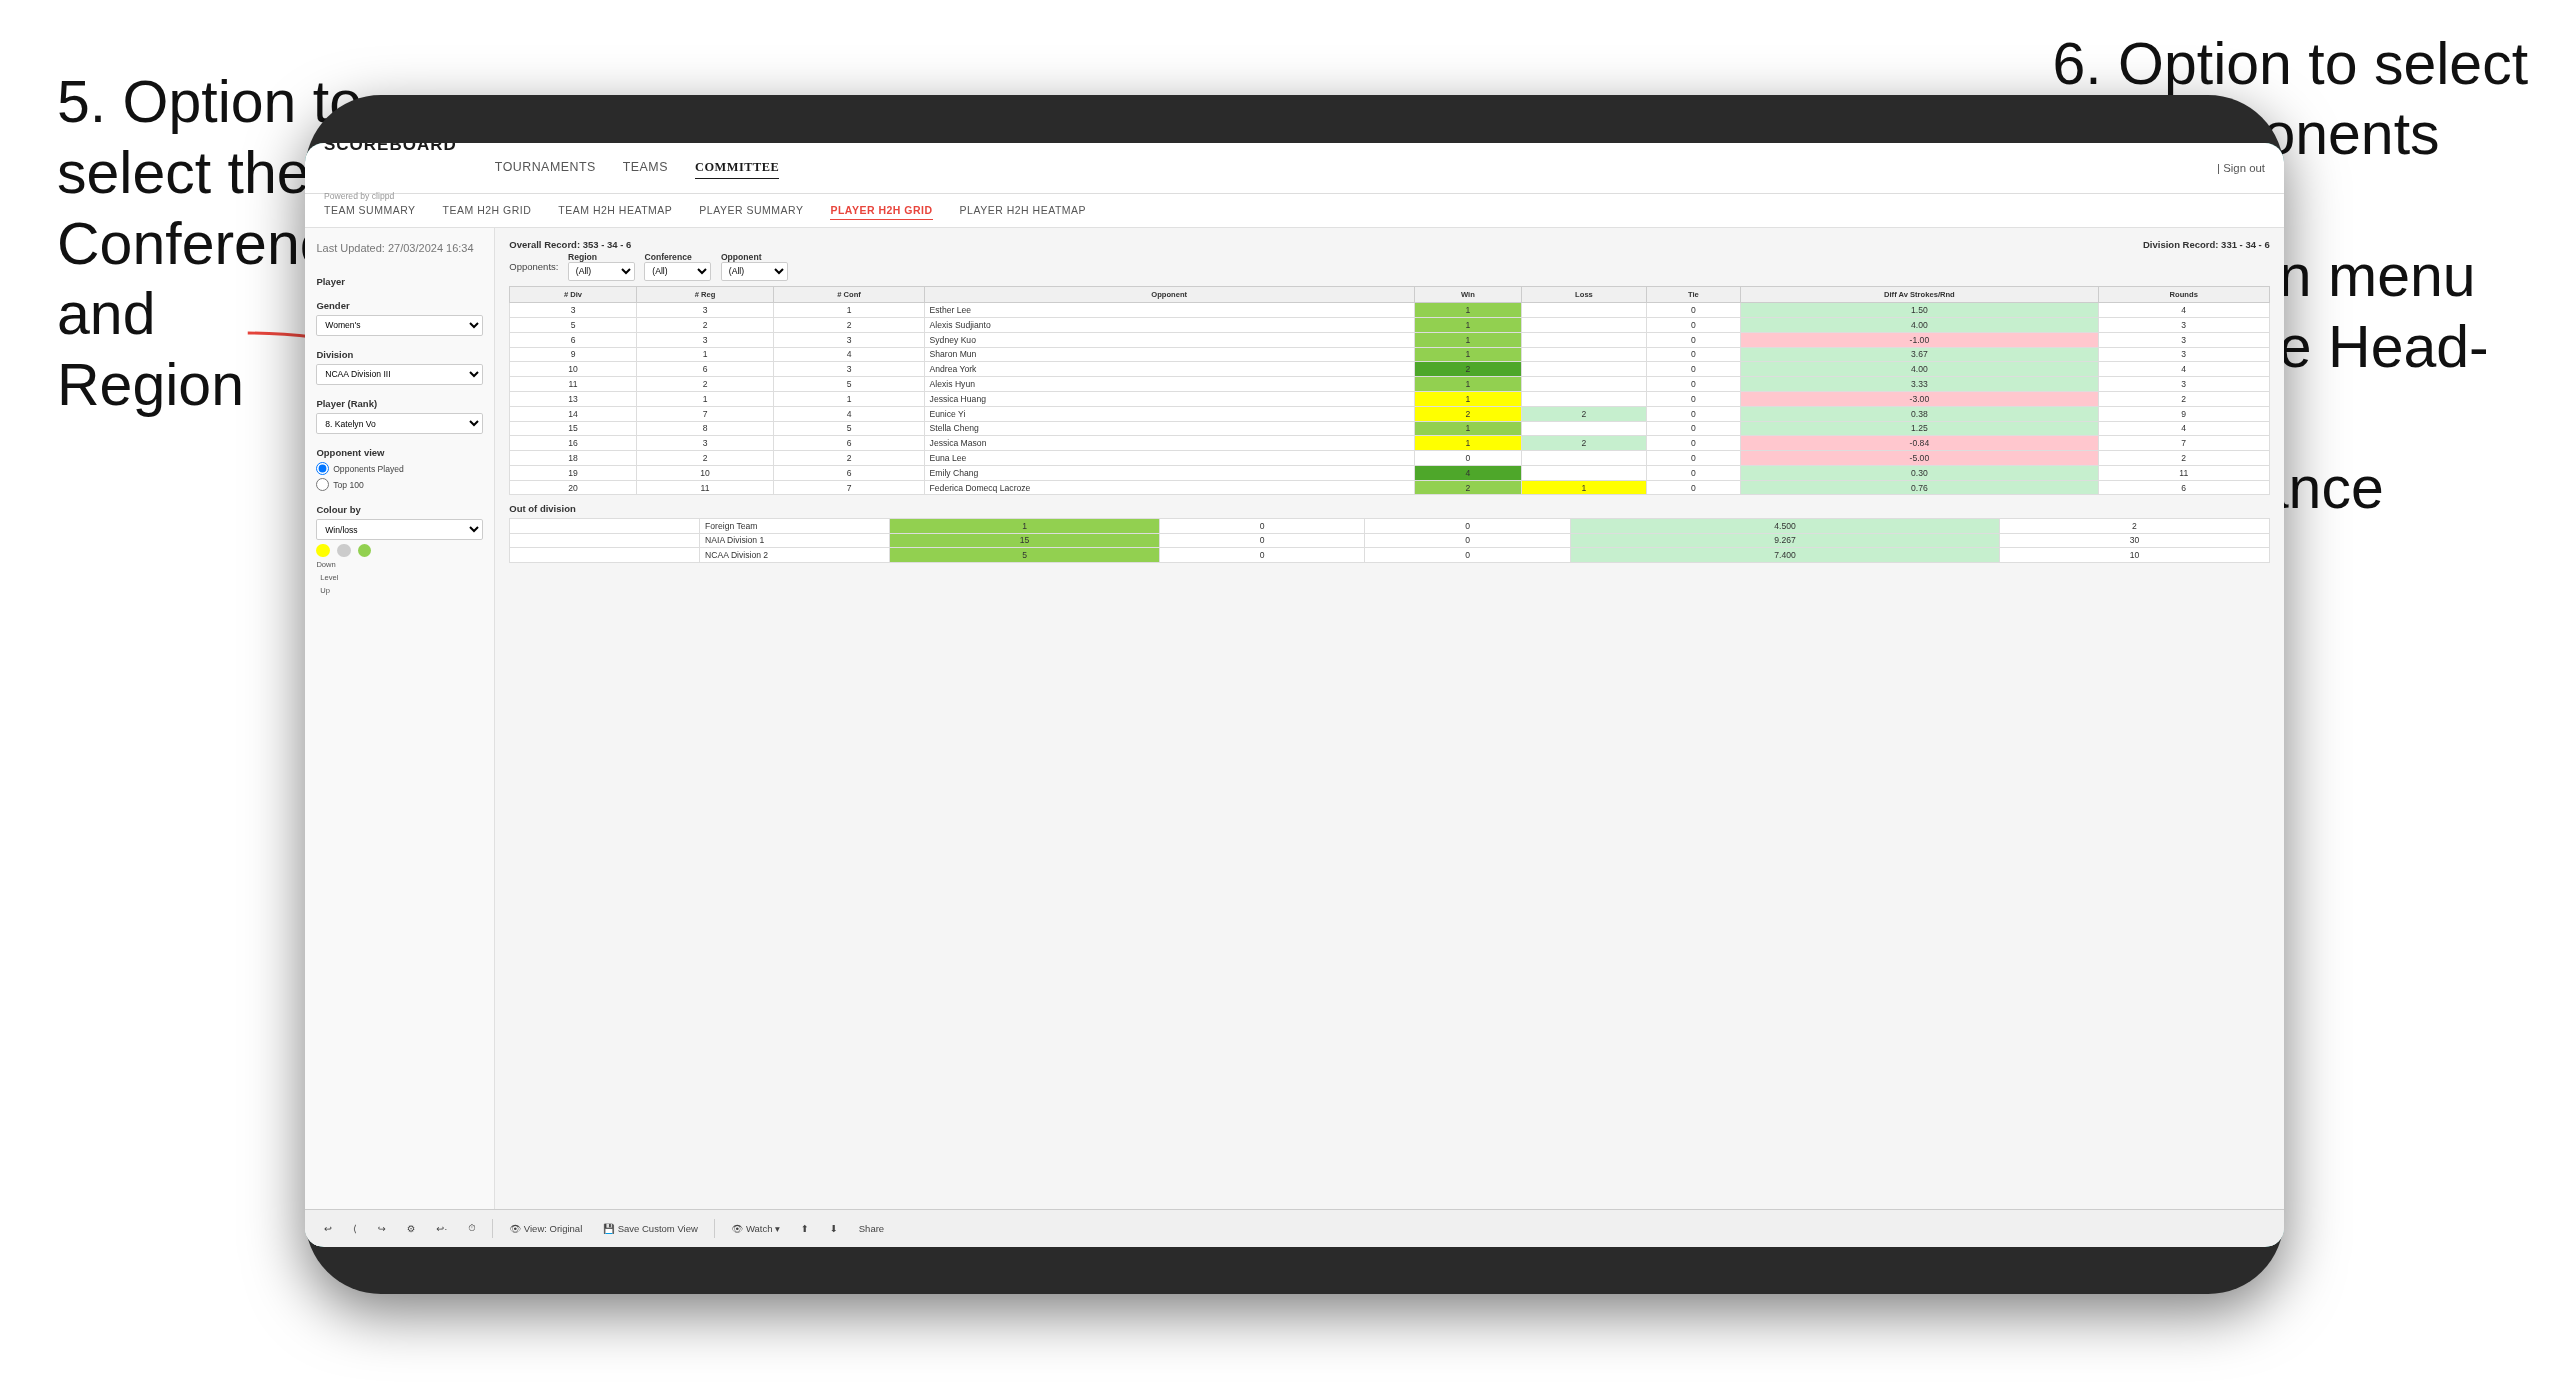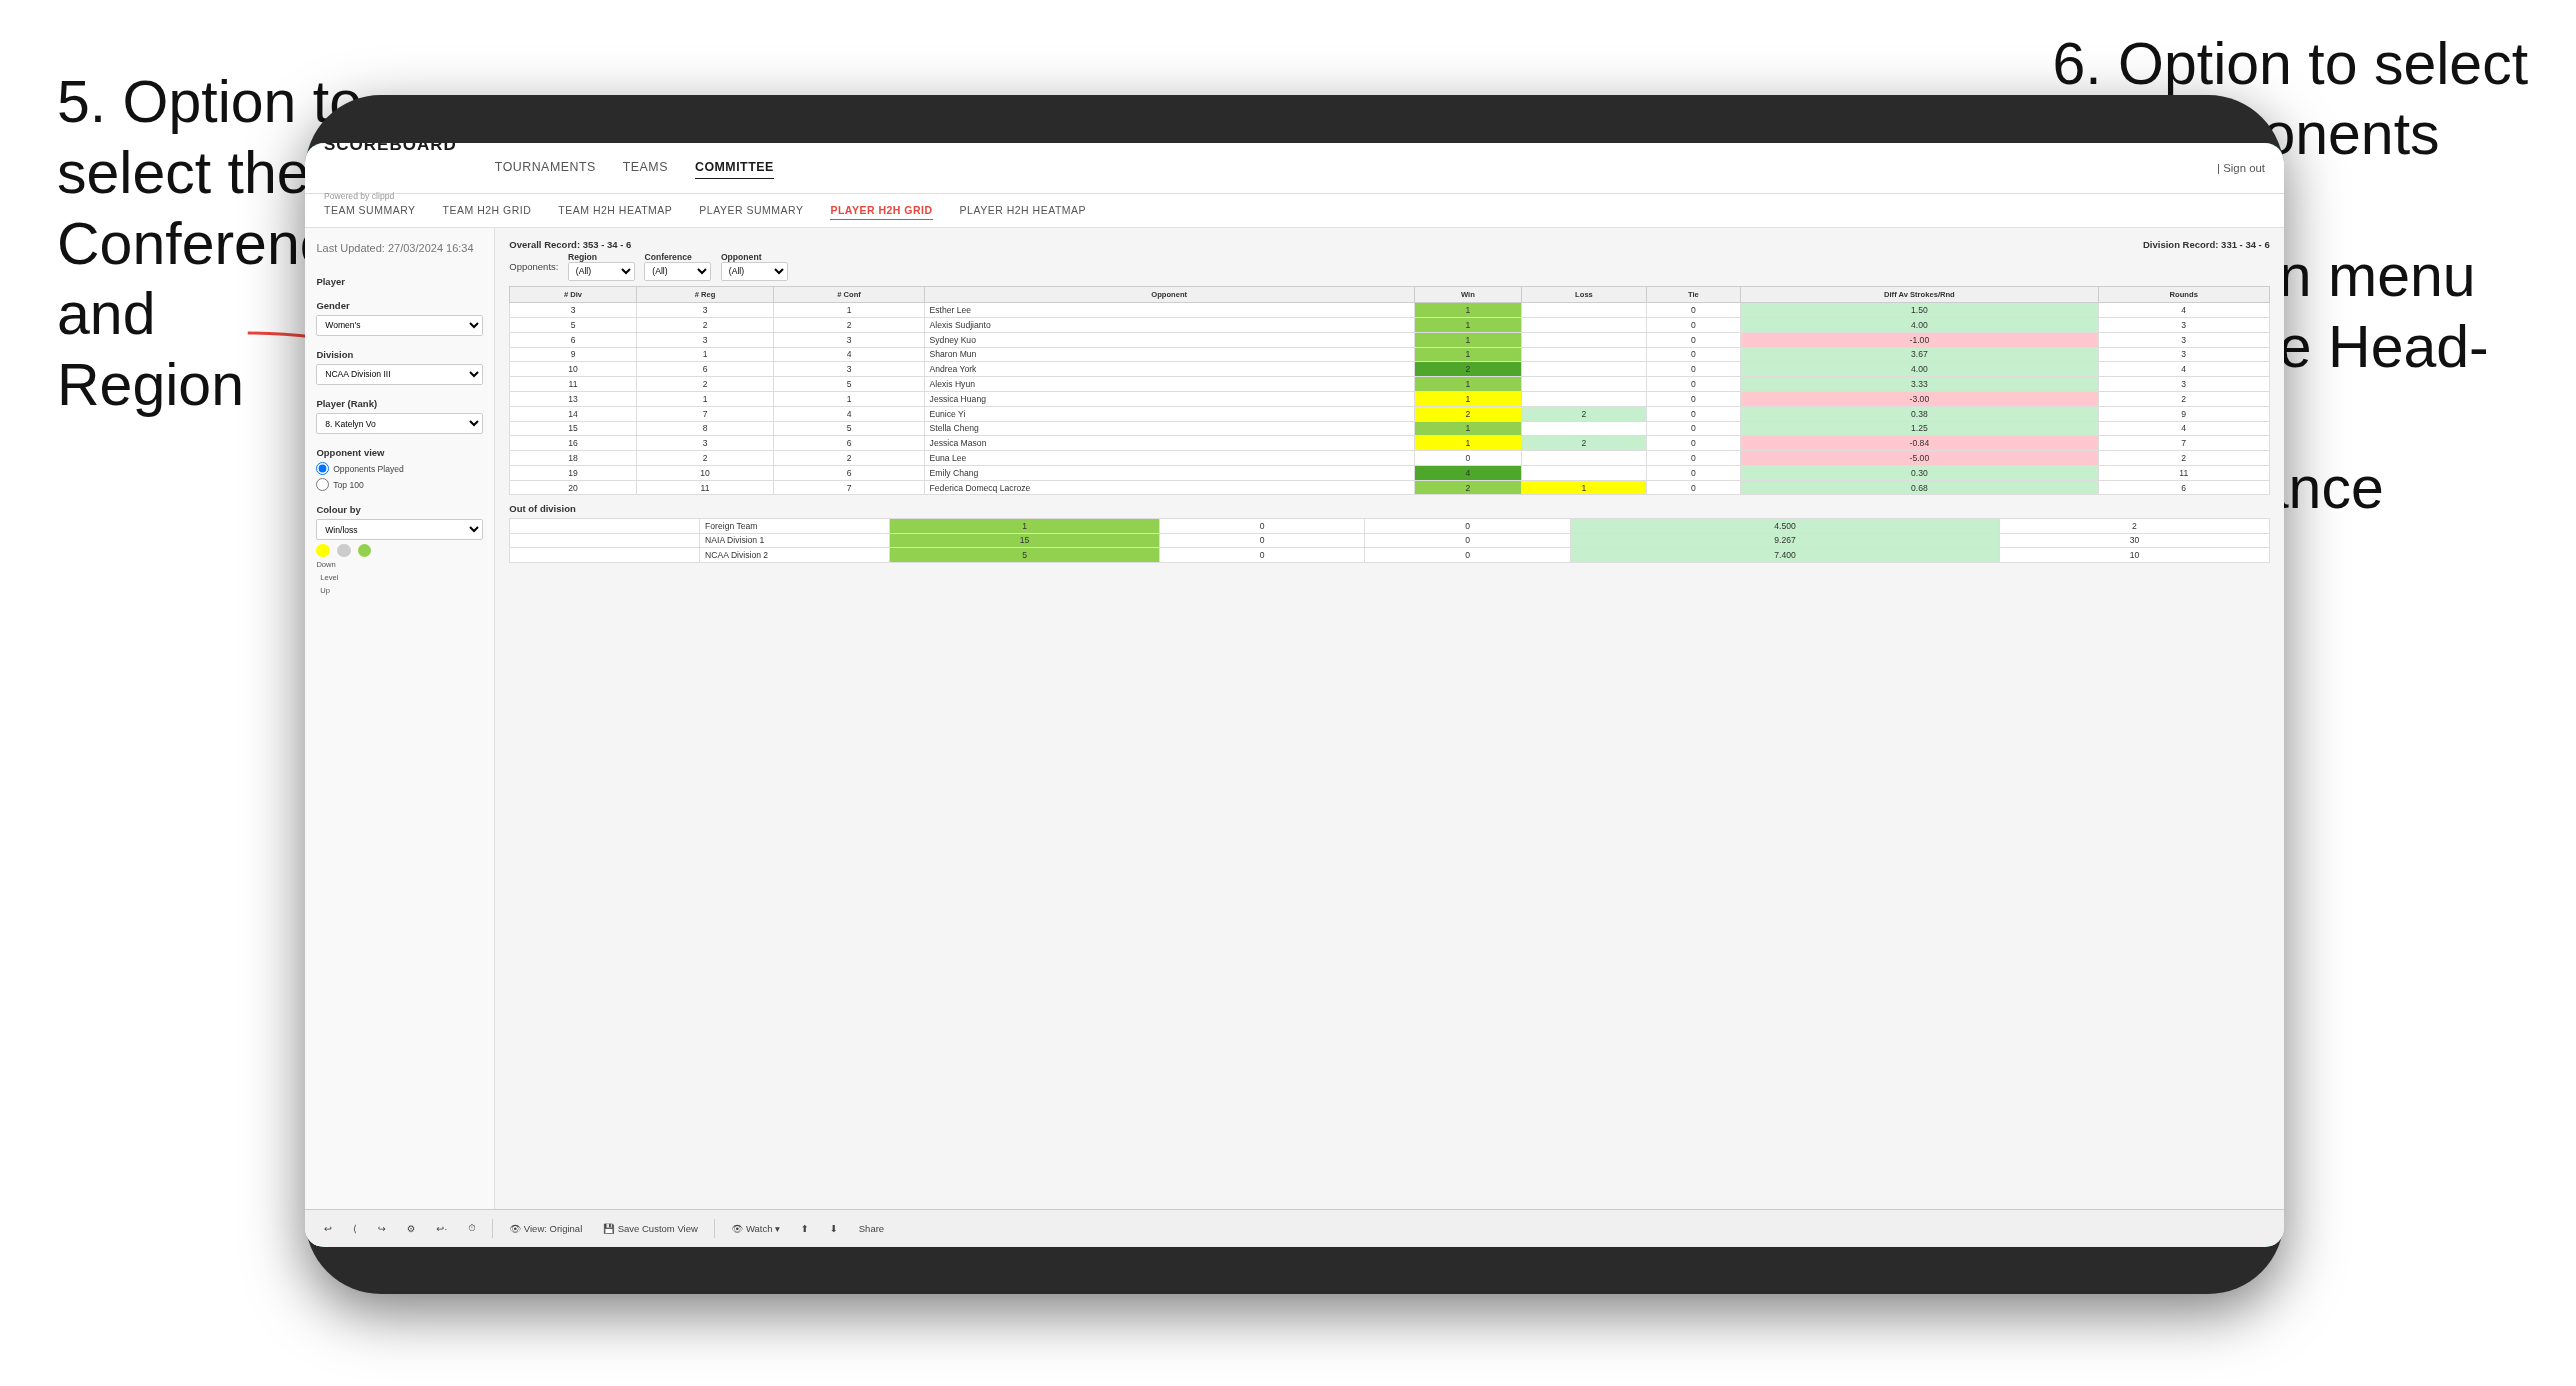--- a/index.html
+++ b/index.html
@@ -120,20 +120,21 @@
       cursor: pointer;
       padding: 3.8px 0;
       text-transform: uppercase;
       letter-spacing: 0.5px;
     }
 
     .nav-item.active {
       color: #1a1a1a;
       font-weight: 700;
       border-bottom: 1.9px solid #1a1a1a;
+      font-family: Liberation Serif, serif;
     }
 
     .nav-right {
       font-size: 11.4px;
       color: #555;
       margin-left: auto;
     }
 
     
     .sub-nav {
@@ -661,21 +662,21 @@
     <td>11</td>
   </tr>
               <tr>
     <td>20</td>
     <td>11</td>
     <td>7</td>
     <td class="name-cell">Federica Domecq Lacroze</td>
     <td class="cell-green">2</td>
     <td class="cell-yellow">1</td>
     <td>0</td>
-    <td style="background:#c6efce">0.68</td>
+    <td style="background:#c6efce">0.76</td>
     <td>6</td>
   </tr>
             </tbody>
         </table>
 
         <div class="section-label">Out of division</div>
 
         <table class="data-table">
           <tbody id="out-div-body">
 

